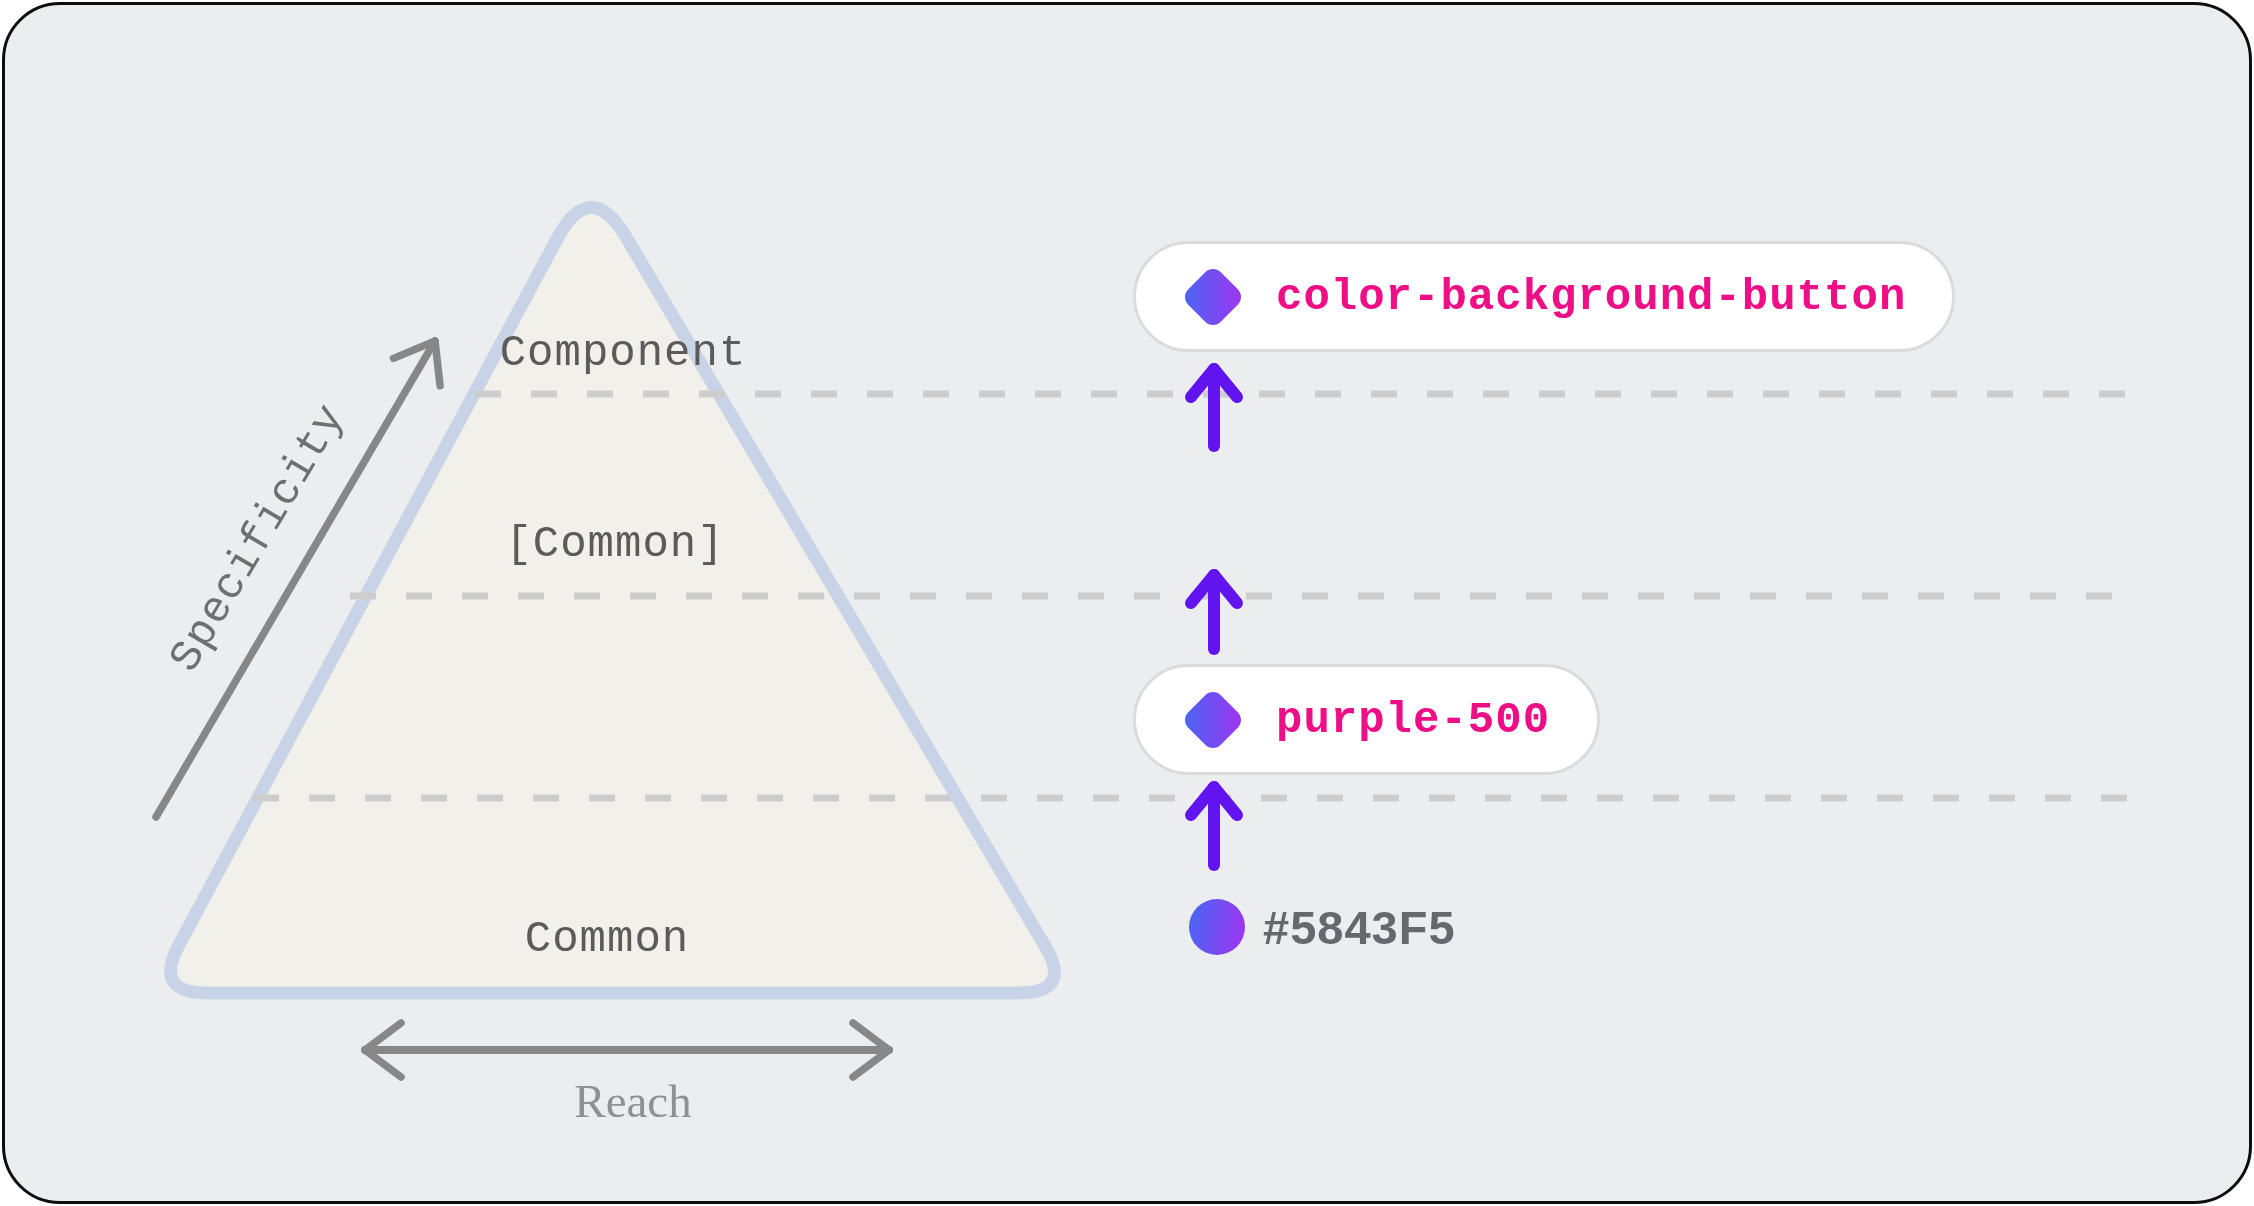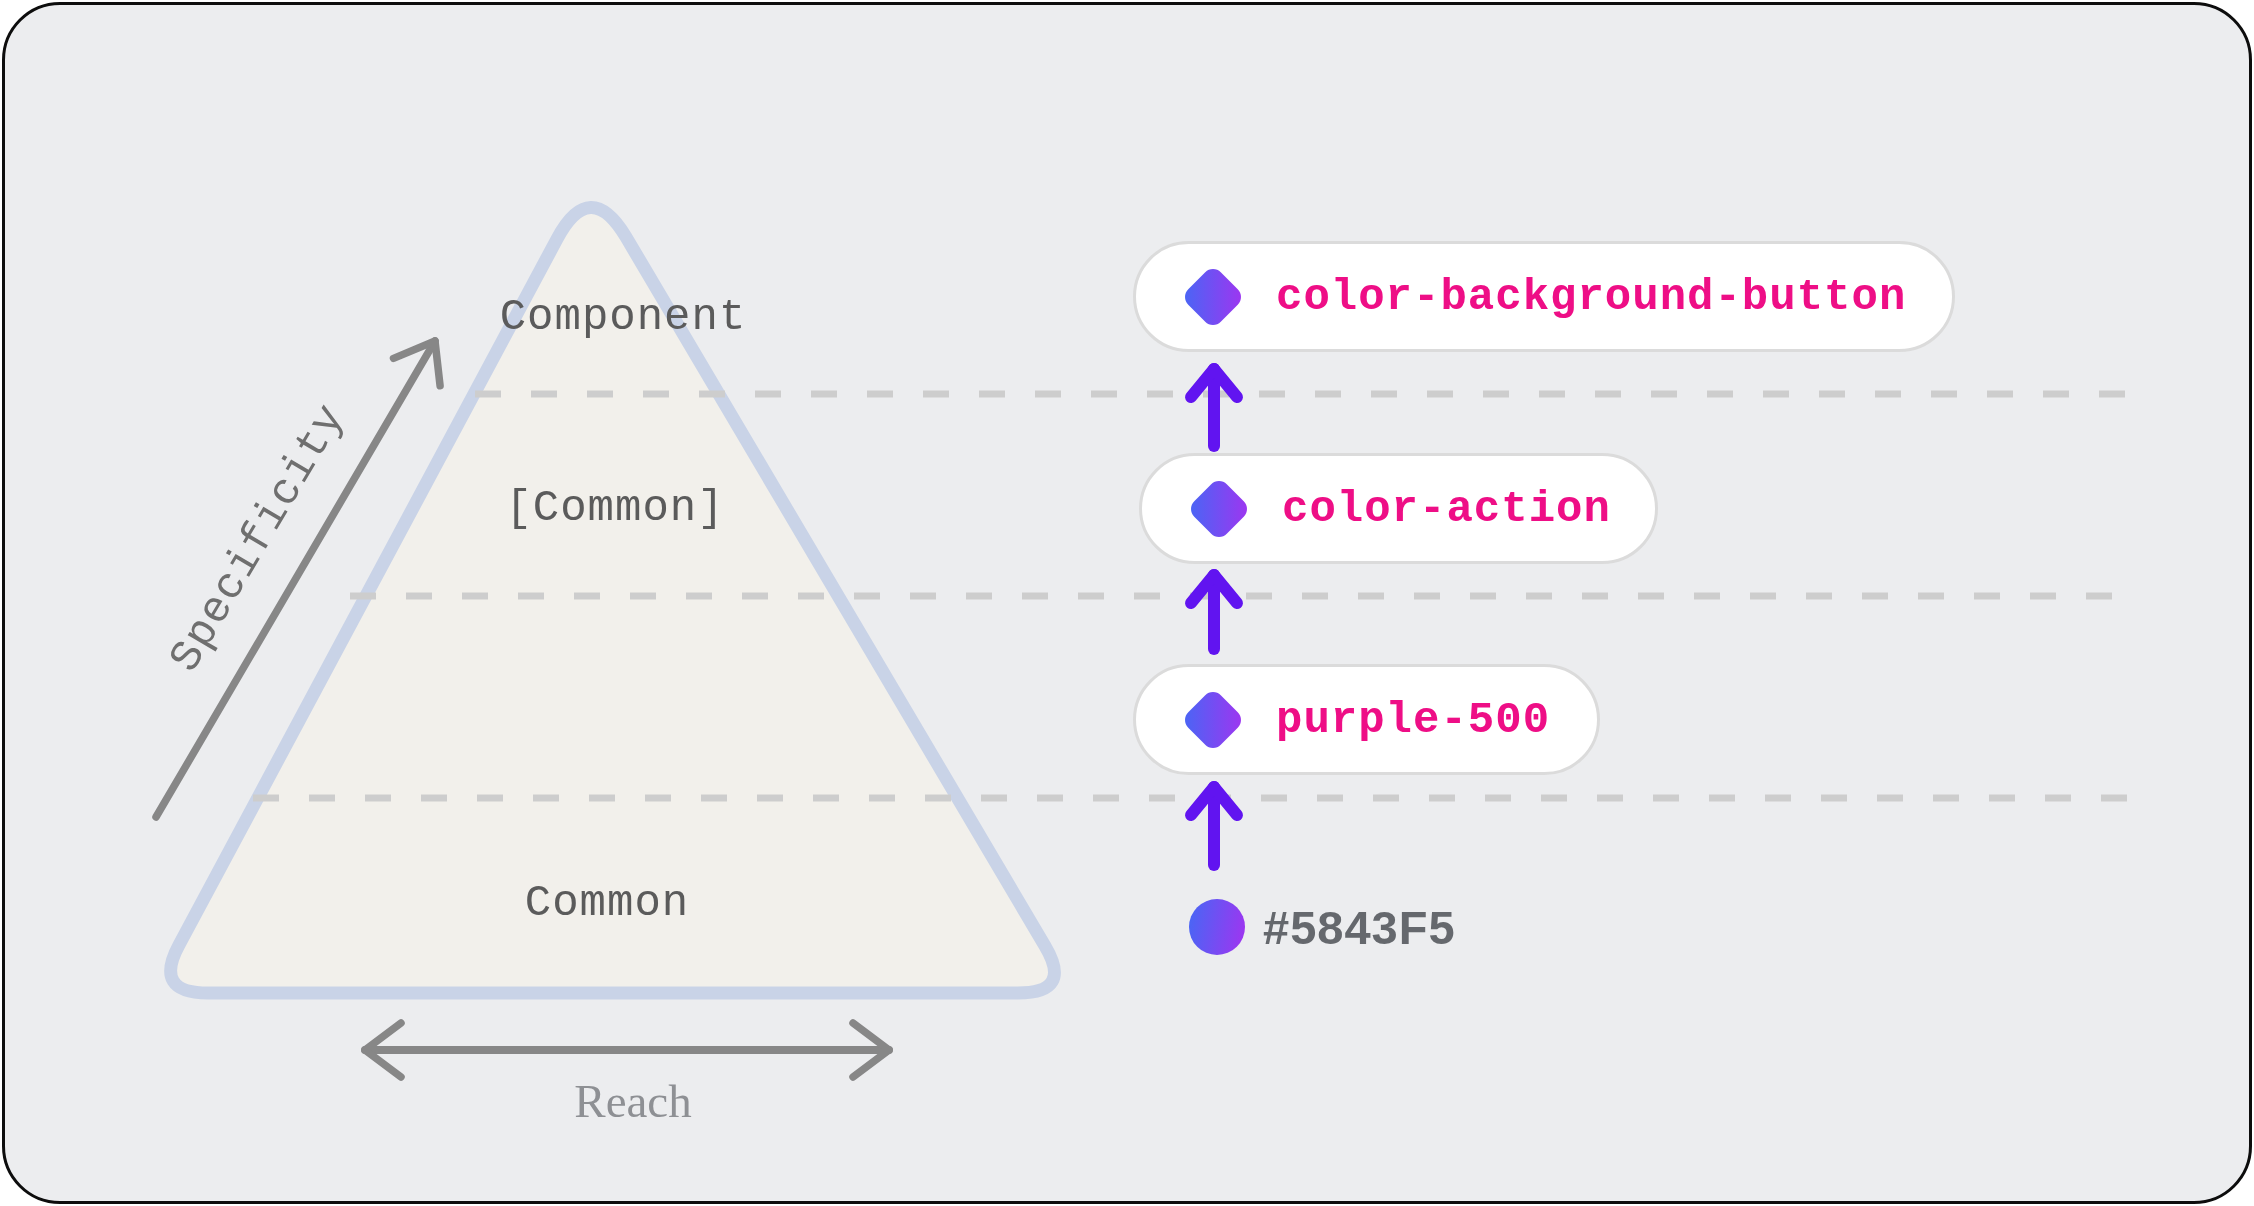--- a/index.html
+++ b/index.html
@@ -14,21 +14,21 @@
     border:3px solid #0D0D0D;
     border-radius:58px;
     overflow:hidden;
     box-sizing:border-box;
   }
   .shapes{position:absolute;left:0;top:0;width:2254px;height:1206px;}
 
   .lvl-label{
     position:absolute;
     transform:translate(-50%,-50%);
-    font-size:44px;color:#5B5B5B;letter-spacing:1px;white-space:nowrap;
+    font-size:44px;color:#5B5B5B;letter-spacing:1px;white-space:nowrap;margin-top:36px;
   }
   .axis-label-spec{
     position:absolute;left:253px;top:533px;
     transform:translate(-50%,-50%) rotate(-59.5deg);
     font-size:44px;color:#6F6F6F;letter-spacing:1px;white-space:nowrap;
   }
   .axis-label-reach{
     position:absolute;left:628px;top:1096px;
     transform:translate(-50%,-50%);
     font-family:Liberation Serif, serif;
@@ -115,26 +115,20 @@
     <div class="axis-label-spec">Specificity</div>
     <div class="axis-label-reach">Reach</div>
 
     <div class="pill pill-1">
       <div class="diamond-wrap">
         <div class="diamond"></div>
       </div>
       <div class="pill-label">color-background-button</div>
     </div>
 
-    <div class="pill pill-2">
-      <div class="diamond-wrap">
-        <div class="diamond"></div>
-      </div>
-      <div class="pill-label">color-action</div>
-    </div>
 
     <div class="pill pill-3">
       <div class="diamond-wrap">
         <div class="diamond"></div>
       </div>
       <div class="pill-label">purple-500</div>
     </div>
 
     <div class="value-dot"></div>
     <div class="value-hex">#5843F5</div>

